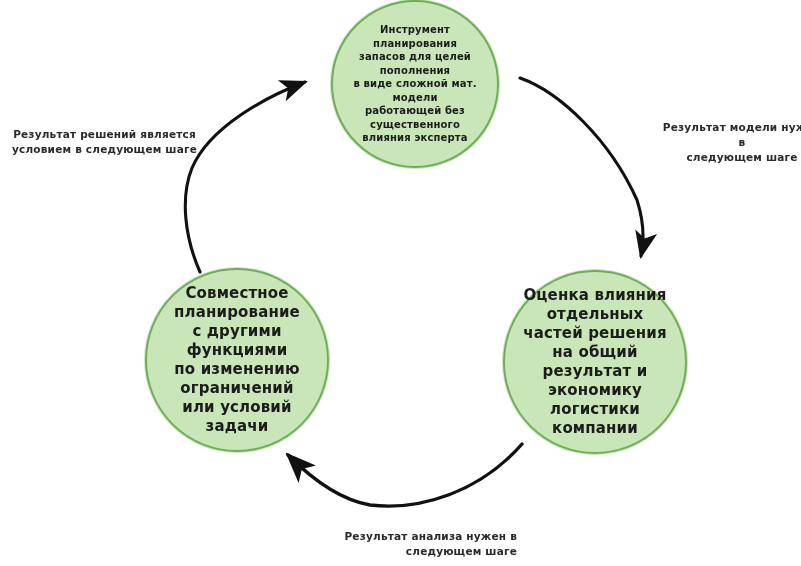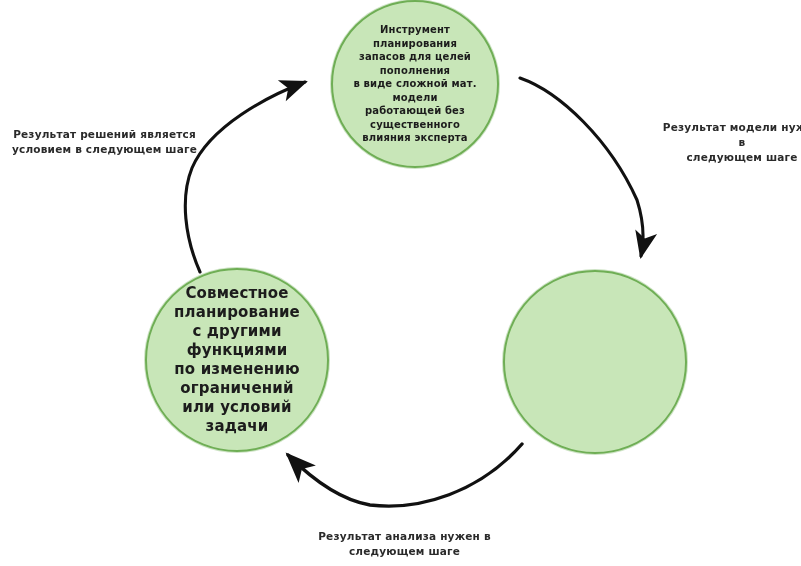--- a/index.html
+++ b/index.html
@@ -92,21 +92,21 @@
     line-height: 15px;
     font-weight: 700;
     letter-spacing: 0.2px;
     white-space: pre-line;
     text-align: center;
     font-family: "DejaVu Sans", sans-serif;
   }
 
   #label-left  { left: 12px;  top: 127px; width: 185px; text-align: center; }
   #label-right { left: 638px; top: 120px; width: 160px; text-align: center; margin-left: 24px; }
-  #label-bottom{ left: 292px; top: 529px; width: 225px; text-align: center; }
+  #label-bottom{ left: 292px; top: 529px; width: 225px; text-align: right; }
 </style>
 </head>
 <body>
 
 <svg id="canvas" viewBox="0 0 801 566" xmlns="http://www.w3.org/2000/svg">
   <defs>
     <marker id="ah" markerWidth="11" markerHeight="11" refX="8.4" refY="4" orient="auto" markerUnits="strokeWidth">
       <path d="M0.4,0.4 L9.4,4 L0.4,7.6 L2.6,4 Z" fill="#111111"></path>
     </marker>
   </defs>
@@ -120,20 +120,24 @@
 
 <div class="node" id="node-top">
   <div class="node-desc">Инструмент планирования
 запасов для целей пополнения
 в виде сложной мат. модели
 работающей без существенного
 влияния эксперта</div>
 </div>
 
 <div class="node" id="node-right">
+  <div class="node-desc">Оценка влияния отдельных
+частей решения на общий
+результат и экономику
+логистики компании</div>
 </div>
 
 <div class="node" id="node-left">
   <div class="node-desc">Совместное планирование
 с другими функциями
 по изменению ограничений
 или условий задачи</div>
 </div>
 
 <div class="edge-label" id="label-left">Результат решений является

